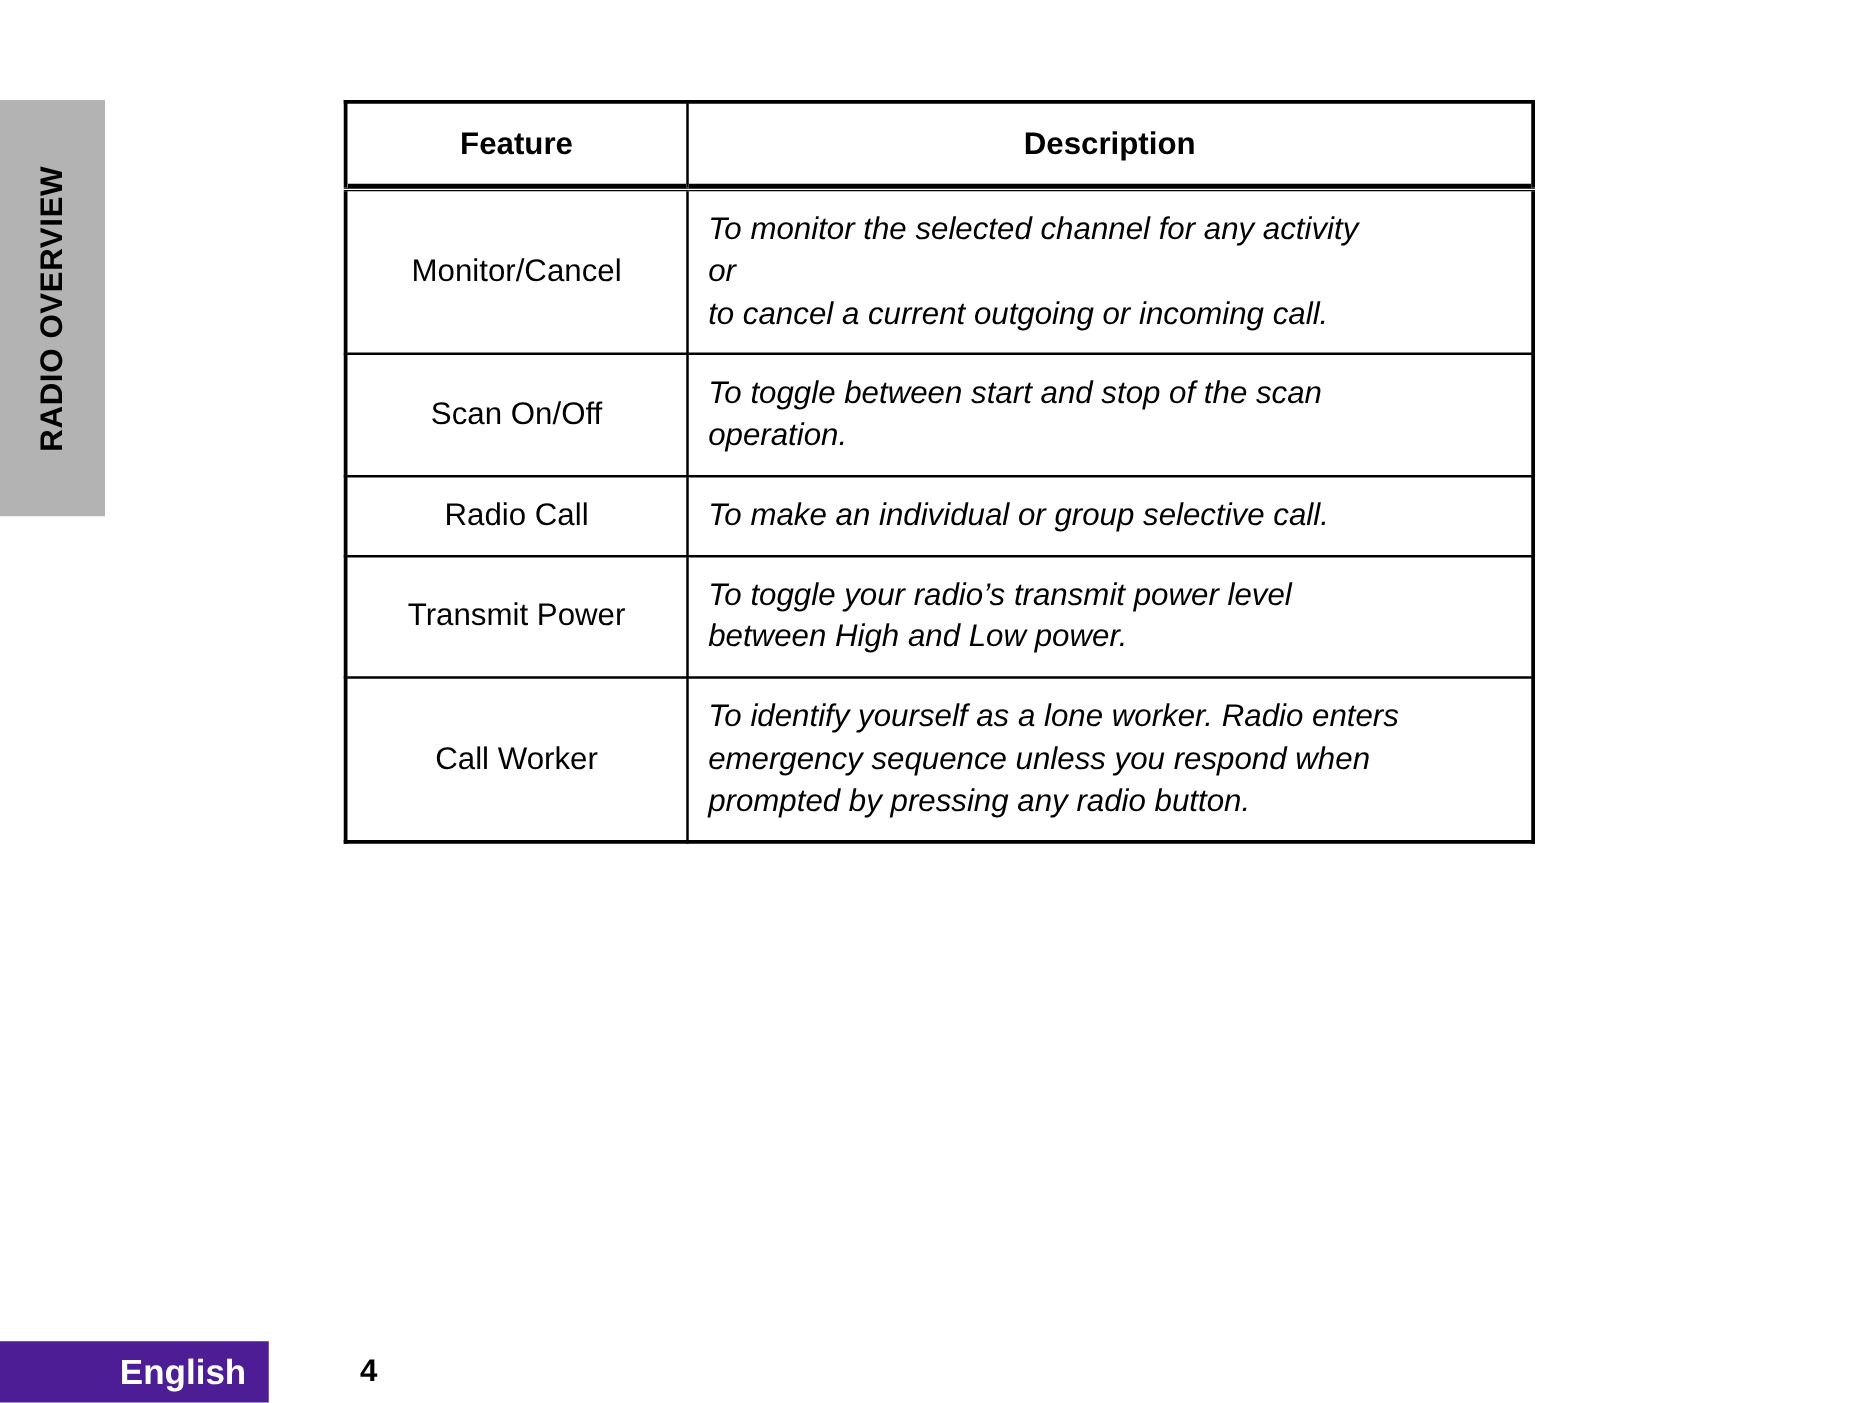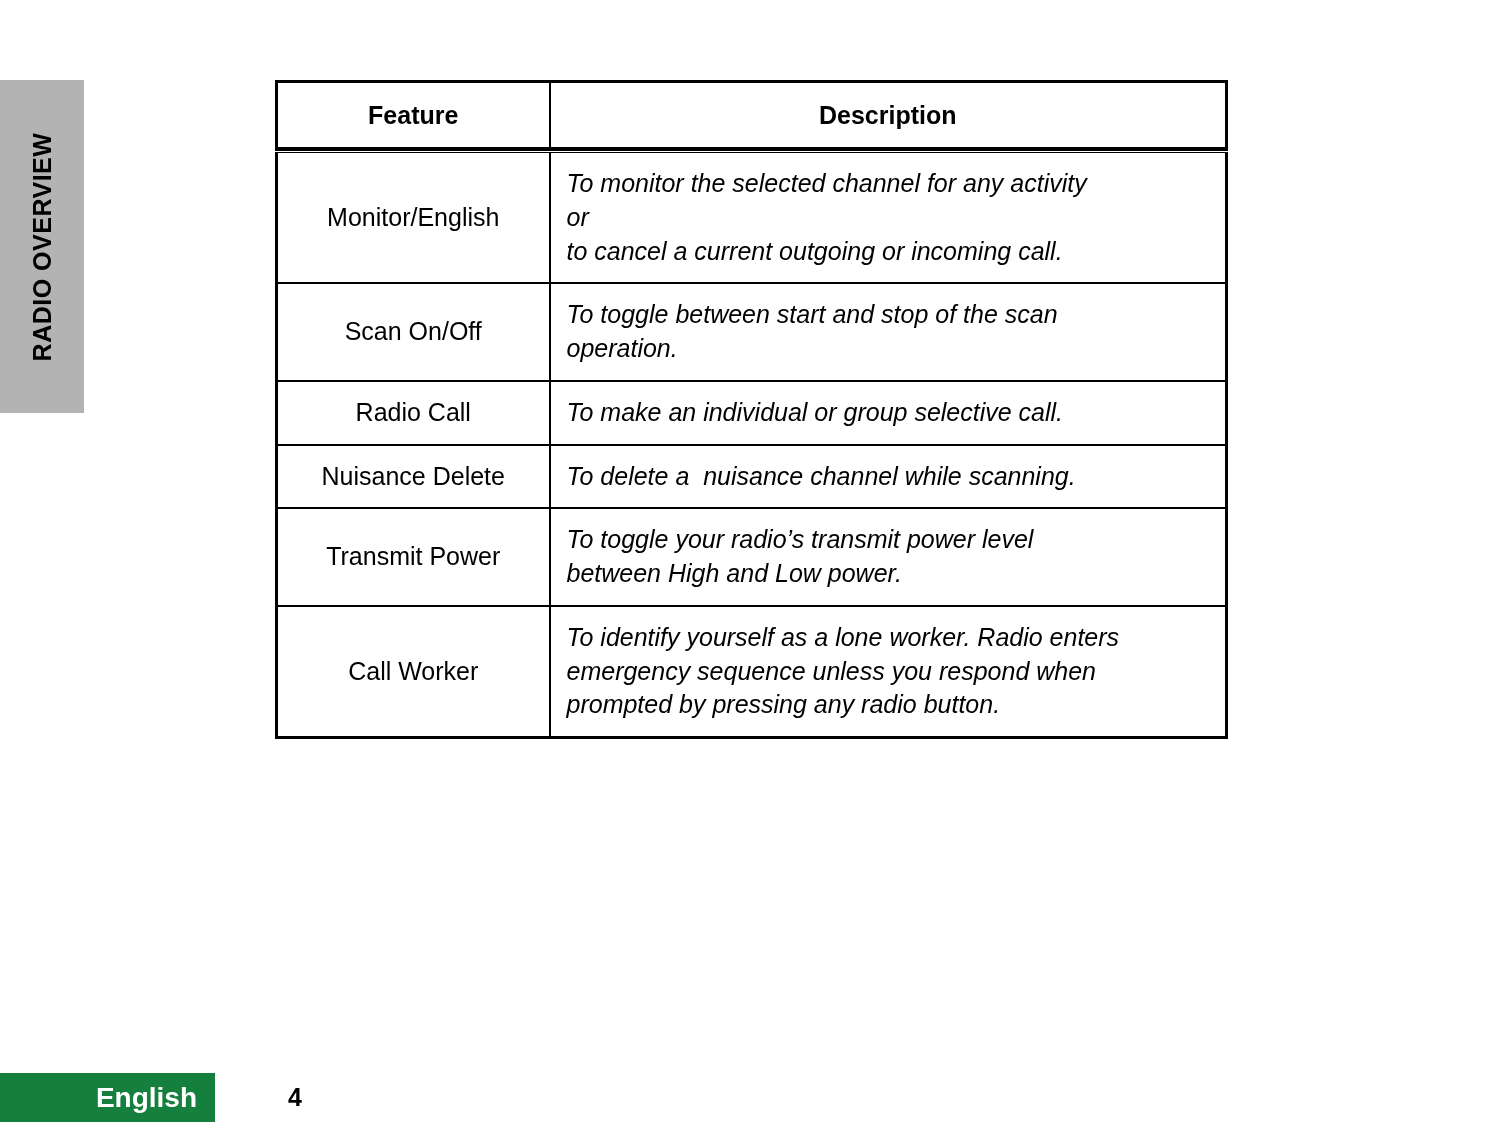--- a/index.html
+++ b/index.html
@@ -90,21 +90,21 @@
     font-style: italic;
   }
 
   
   #footer-language-box {
     position: absolute;
     left: 0;
     bottom: 0;
     width: 215px;
     height: 49px;
-    background: #15803d;
+    background: #4c1d95;
     display: flex;
     align-items: center;
     justify-content: flex-end;
     box-sizing: border-box;
     padding-right: 18px;
   }
   #footer-language-box .lang-text {
     color: #ffffff;
     font-size: 28px;
     font-weight: bold;
@@ -132,44 +132,38 @@
       <col class="c-desc">
     </colgroup>
     <thead>
       <tr class="header-row">
         <th>Feature</th>
         <th>Description</th>
       </tr>
     </thead>
     <tbody id="table-body">
         <tr>
-          <td class="feature-cell">Monitor/English</td>
+          <td class="feature-cell">Monitor/Cancel</td>
           <td class="desc-cell">
             <span class="line">To monitor the selected channel for any activity</span>
             <span class="line">or</span>
             <span class="line">to cancel a current outgoing or incoming call.</span>
           </td>
         </tr>
         <tr>
           <td class="feature-cell">Scan On/Off</td>
           <td class="desc-cell">
             <span class="line">To toggle between start and stop of the scan</span>
             <span class="line">operation.</span>
           </td>
         </tr>
         <tr>
           <td class="feature-cell">Radio Call</td>
           <td class="desc-cell">
             <span class="line">To make an individual or group selective call.</span>
-          </td>
-        </tr>
-        <tr>
-          <td class="feature-cell">Nuisance Delete</td>
-          <td class="desc-cell">
-            <span class="line">To delete a  nuisance channel while scanning.</span>
           </td>
         </tr>
         <tr>
           <td class="feature-cell">Transmit  Power</td>
           <td class="desc-cell">
             <span class="line">To toggle your radio’s transmit power level</span>
             <span class="line">between High and Low power.</span>
           </td>
         </tr>
         <tr>

